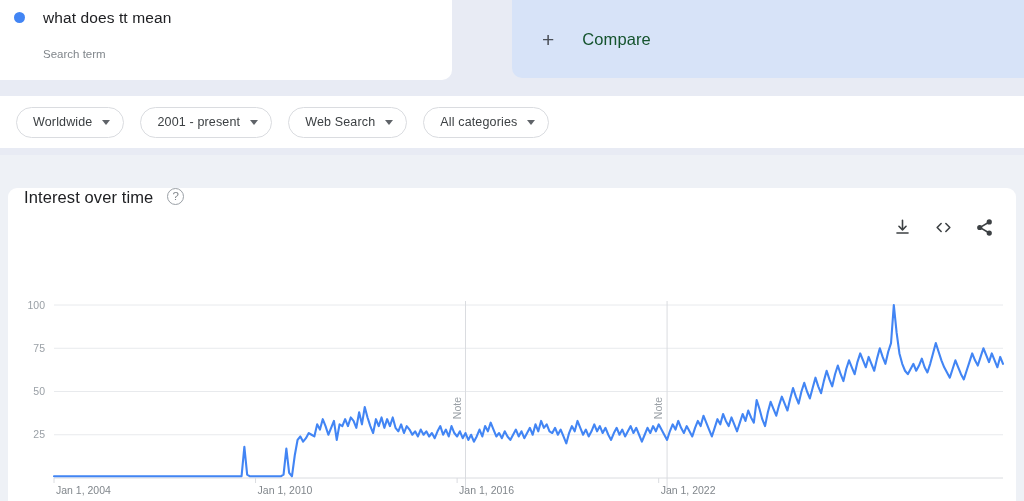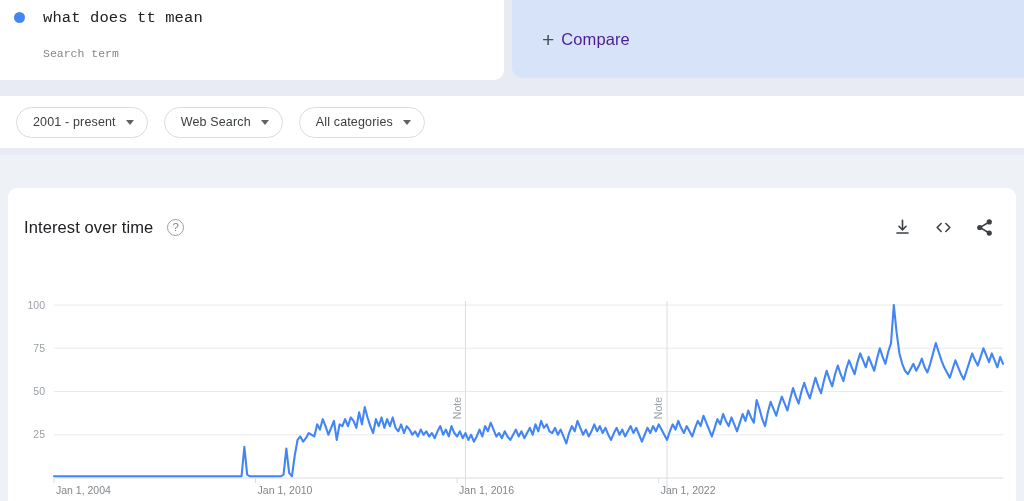--- a/index.html
+++ b/index.html
@@ -12,25 +12,25 @@
     -webkit-font-smoothing: antialiased;
   }
   .page { position: relative; width: 1024px; height: 501px; background: #eef1f6; }
 
   
   .topband {
     position: absolute; left: 0; top: 0; width: 1024px; height: 155px;
     background: #e8ebf4;
   }
   .term-card {
-    position: absolute; left: 0; top: 0; width: 504px; height: 80px;
+    position: absolute; left: 0; top: 0; width: 452px; height: 80px;
     background: #ffffff;
     border-bottom-right-radius: 10px;
     border-bottom-left-radius: 0;
-    display: flex; align-items: flex-start; font-family: Liberation Mono, monospace;
+    display: flex; align-items: flex-start;
   }
   .dot {
     width: 11px; height: 11px; border-radius: 50%;
     background: #4285f4;
     margin: 12px 0 0 14px; flex: none;
   }
   .term-texts { margin-left: 18px; margin-top: 8px; }
   .term-title {
     font-size: 15.5px; color: #202124; font-weight: 400;
     letter-spacing: .1px; line-height: 20px;
@@ -42,21 +42,21 @@
     position: absolute; left: 512px; top: 0; width: 512px; height: 78px;
     background: #d7e3f8;
     border-bottom-left-radius: 10px;
     display: flex; align-items: center;
   }
   .plus {
     margin-left: 30px; font-size: 21px; color: #4a4f57; line-height: 1;
     font-weight: 300; flex: none;
   }
   .compare-label {
-    margin-left: 7px; font-size: 16.5px; color: #4c1d95; letter-spacing: .1px;
+    margin-left: 28px; font-size: 16.5px; color: #14532d; letter-spacing: .1px;
   }
 
   
   .filterbar {
     position: absolute; left: 0; top: 96px; width: 1024px; height: 52px;
     background: #ffffff;
     display: flex; align-items: center;
   }
   .pill {
     height: 31px; border: 1px solid #dadce0; border-radius: 16px;
@@ -71,21 +71,21 @@
     border-top: 5px solid #5f6368;
   }
 
   
   .chart-card {
     position: absolute; left: 8px; top: 188px; width: 1008px; height: 330px;
     background: #ffffff; border-radius: 9px 9px 0 0;
   }
   .chart-head {
     position: absolute; left: 0; top: 0; width: 100%; height: 78px;
-    display: flex; align-items: center;
+    display: flex; align-items: flex-start;
   }
   .chart-title {
     margin-left: 16px; font-size: 16.5px; color: #202124; letter-spacing: .1px;
   }
   .help-icon {
     margin-left: 14px; width: 17px; height: 17px; border-radius: 50%;
     border: 1.3px solid #9aa0a6; color: #80868b;
     font-size: 11.5px; line-height: 14.5px; text-align: center;
     cursor: pointer; flex: none;
   }
@@ -125,20 +125,24 @@
       <div class="term-sub">Search term</div>
     </div>
   </div>
 
   <div class="compare-card">
     <div class="plus">+</div>
     <div class="compare-label">Compare</div>
   </div>
 
   <div class="filterbar">
+    <div class="pill">
+      <span>Worldwide</span>
+      <span class="caret"></span>
+    </div>
     <div class="pill">
       <span>2001 - present</span>
       <span class="caret"></span>
     </div>
     <div class="pill">
       <span>Web Search</span>
       <span class="caret"></span>
     </div>
     <div class="pill">
       <span>All categories</span>

